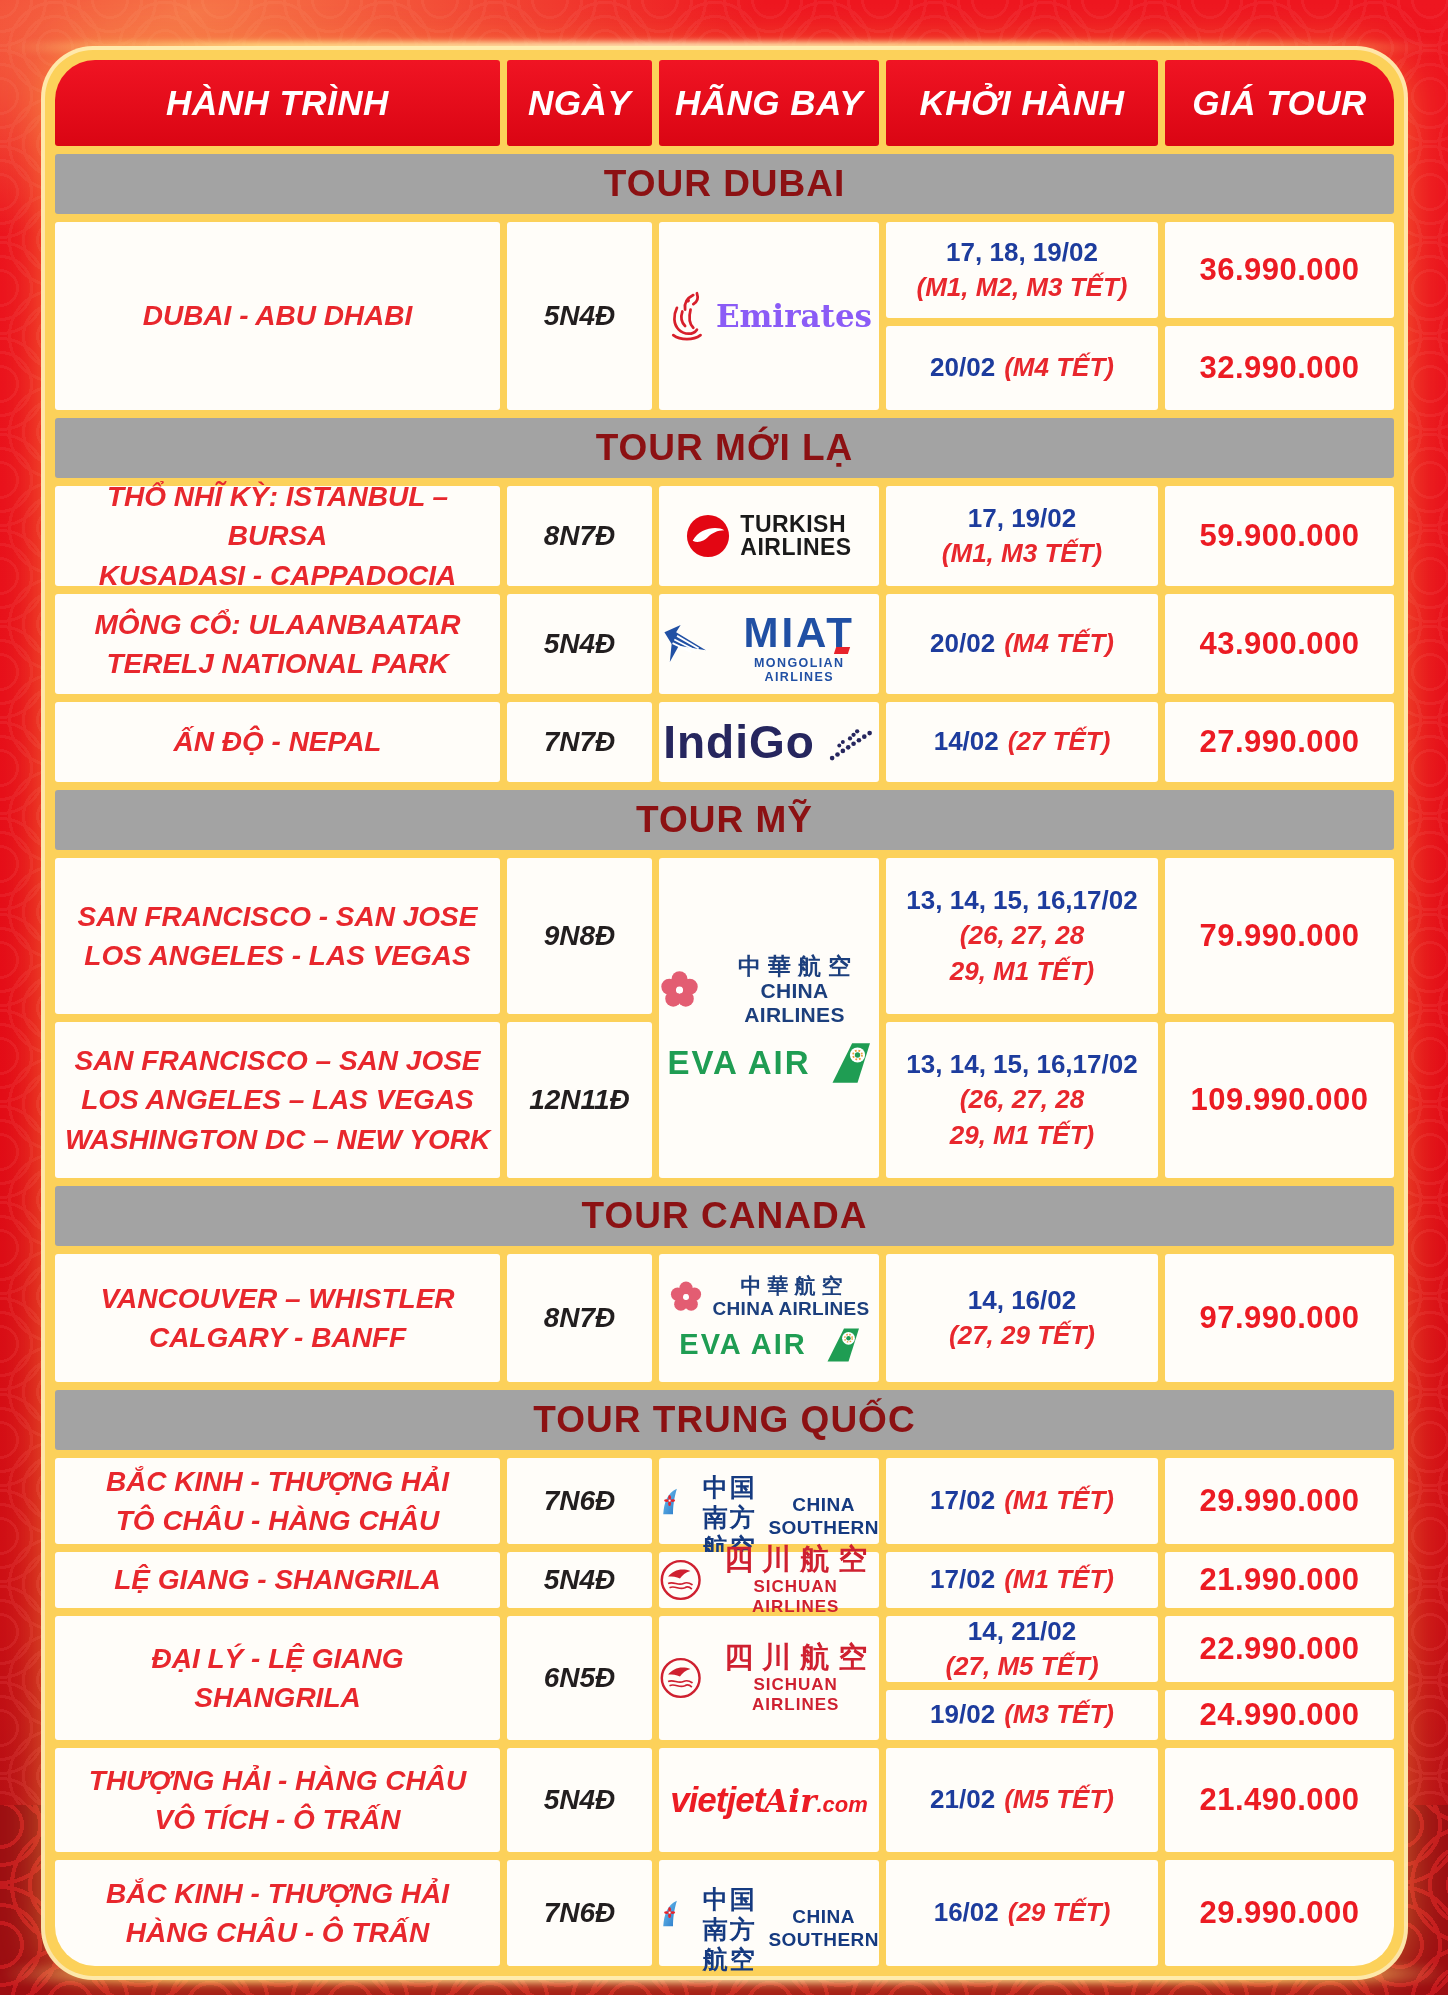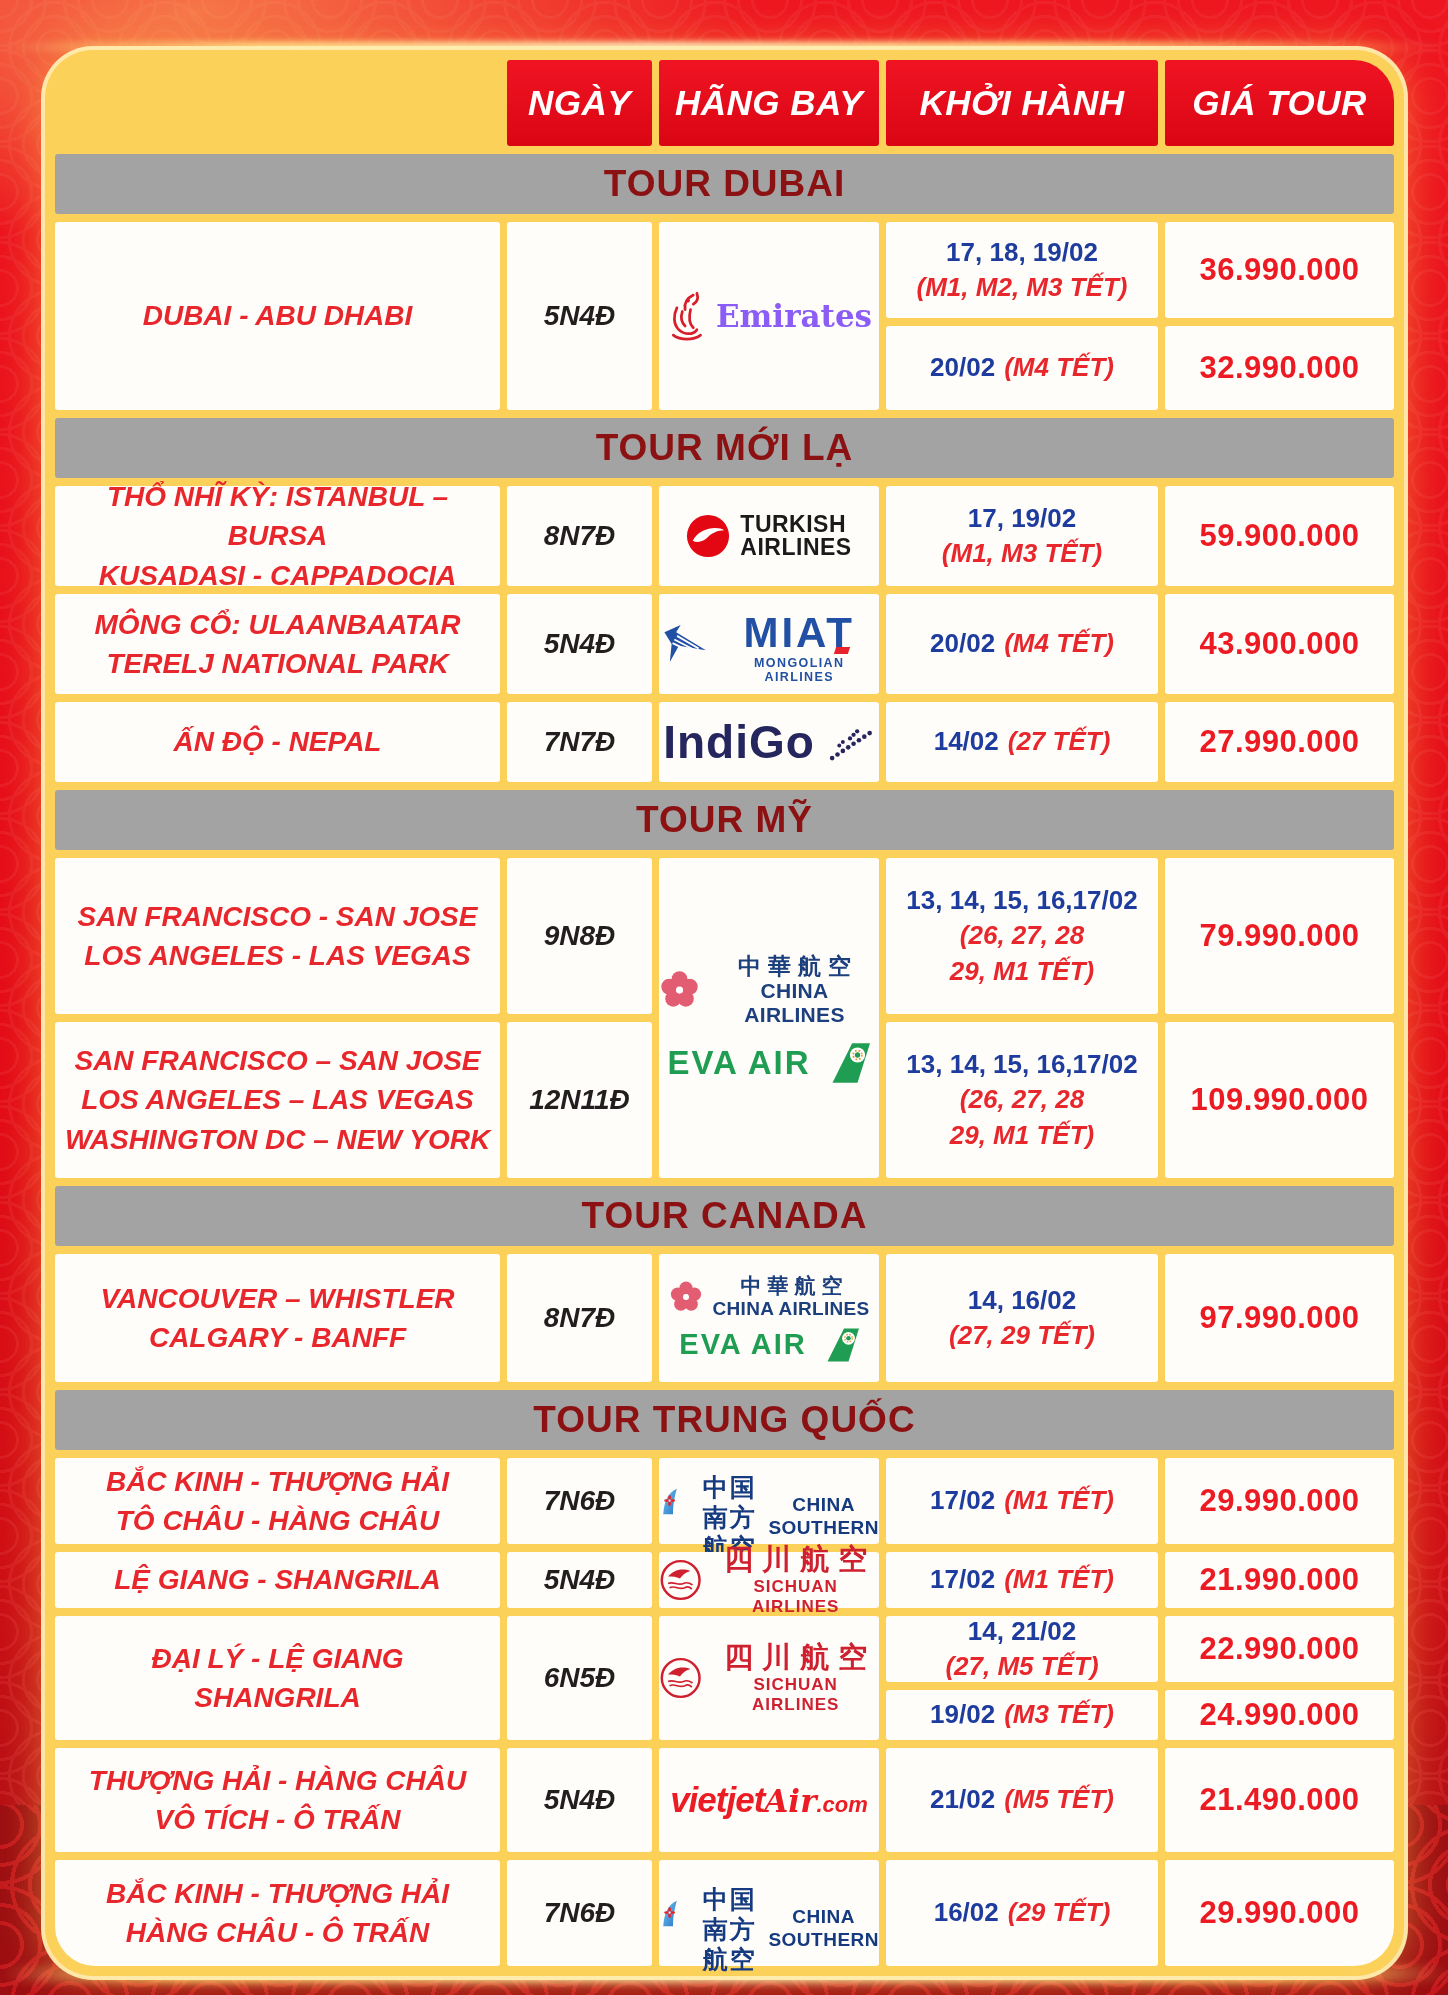--- a/index.html
+++ b/index.html
@@ -87,20 +87,23 @@
 
 <div class="page">
   <div class="beam"></div>
   <div class="top-streak"></div>
   <div class="bottom-band"></div>
   <div class="bottom-glow"></div>
 
   <div class="table-wrap">
     <div class="grid">
 
+      <div class="cell head tl" style="grid-area:1/1">
+          <span>HÀNH TRÌNH</span>
+        </div>
       <div class="cell head" style="grid-area:1/2">
           <span>NGÀY</span>
         </div>
       <div class="cell head" style="grid-area:1/4">
           <span>KHỞI HÀNH</span>
         </div>
       <div class="cell head" style="grid-area:1/3">
           <span>HÃNG BAY</span>
         </div>
       <div class="cell head tr" style="grid-area:1/5">

